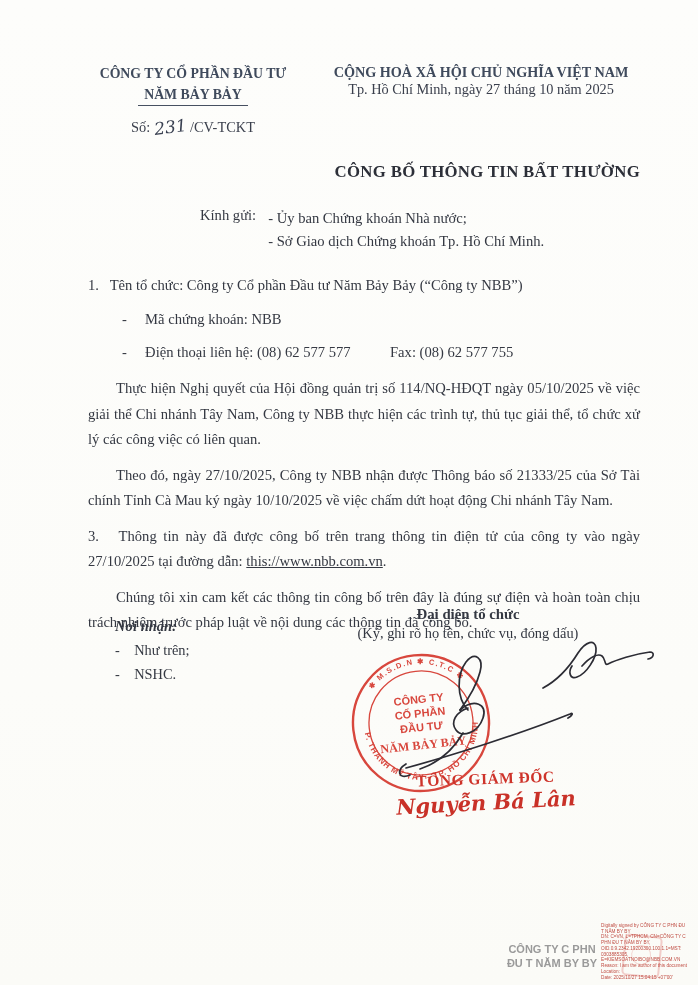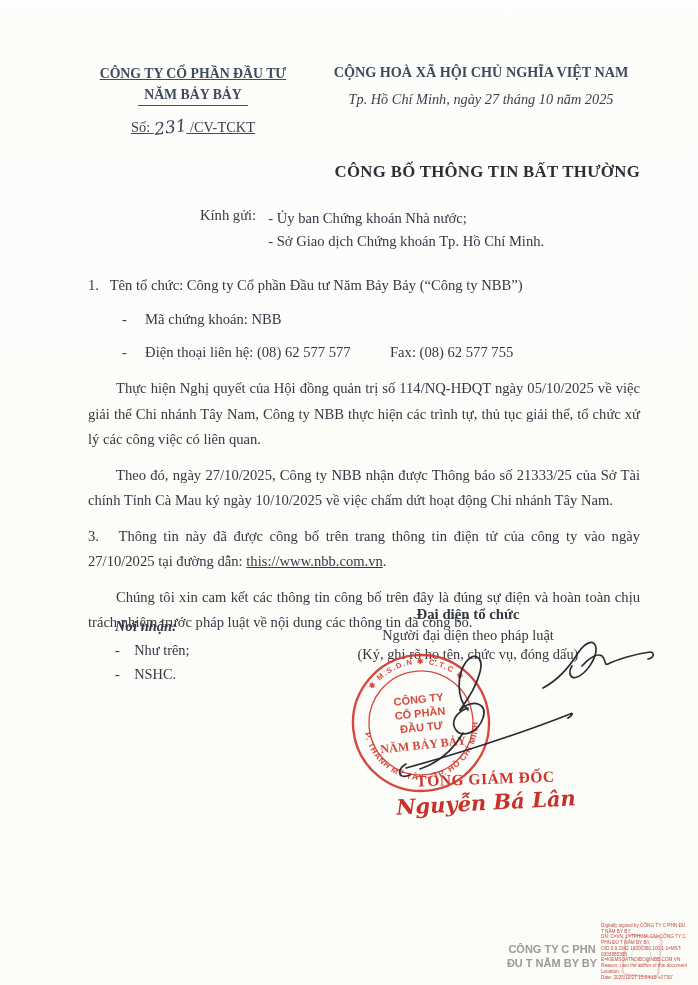--- a/index.html
+++ b/index.html
@@ -6,32 +6,32 @@
   .page {
     position:relative; width:698px; height:985px; margin:0 auto;
     background:linear-gradient(180deg,#fdfdfb 0%, #fcfcf9 70%, #fbfbf7 100%);
     font-family:"Liberation Serif","DejaVu Serif",serif;
     color:#343842; overflow:hidden;
   }
   .doc { padding:64px 58px 0 88px; }
 
   
   .hdr { display:flex; align-items:flex-start; }
-  .hdr-left { width:230px; margin-left:-10px; text-align:center; color:#3f4a5c;text-decoration:underline; }
+  .hdr-left { width:230px; margin-left:-10px; text-align:center; color:#3f4a5c; }
   .h-company1 { font-weight:bold; font-size:13.8px; line-height:1.5; }
   .h-company2 { font-weight:bold; font-size:13.8px; display:inline-block;
                 border-bottom:1.4px solid #475061; padding:0 6px 2px 6px; }
   .h-docno { margin-top:10px; font-size:14.4px; color:#3a3f4c; }
   .hand { display:inline-block; font-style:italic; font-size:17px;
           transform:rotate(-7deg) translateY(1px); font-family:"DejaVu Serif",serif; color:#3a4152; }
   .hdr-right { flex:1; padding-left:14px; text-align:center; color:#3f4a5c; }
   .h-nat1 { font-weight:bold; font-size:14.2px; }
   .h-nat2 { font-weight:bold; font-size:14.6px; display:inline-block; margin-top:3px;
             border-bottom:1.4px solid #475061; padding:0 4px 2px 4px; }
-  .h-date { margin-top:10px; font-style:italic; font-size:14.3px; color:#3a3f4c; }
+  .h-date { font-size:14.3px; color:#3a3f4c; }
 
   .title { margin-top:26px; text-align:right; font-weight:bold; font-size:16.8px;
            letter-spacing:.3px; color:#2c2f38; }
 
   .recipients { display:flex; gap:12px; margin:25px 0 0 112px; font-size:14.6px; }
   .recip-label { white-space:nowrap; }
   .recip-lines div { line-height:1.6; }
 
   .body-text { margin-top:20px; font-size:14.6px; }
   .item    { white-space:pre-wrap; line-height:1.75; margin-top:10px; }
@@ -117,21 +117,20 @@
       <div class="para">Theo đó, ngày 27/10/2025, Công ty NBB nhận được Thông báo số 21333/25 của Sở Tài chính Tỉnh Cà Mau ký ngày 10/10/2025 về việc chấm dứt hoạt động Chi nhánh Tây Nam.</div>
       <div class="item justify"><span>3.   Thông tin này đã được công bố trên trang thông tin điện tử của công ty vào ngày 27/10/2025 tại đường dẫn: </span><span class="link">this://www.nbb.com.vn</span><span>.</span></div>
       <div class="para">Chúng tôi xin cam kết các thông tin công bố trên đây là đúng sự điện và hoàn toàn chịu trách nhiệm trước pháp luật về nội dung các thông tin đã công bố.</div>
     </div>
   </div>
 
   <div class="sig-area">
 
     <div class="rep-block">
       <div class="rep-title">Đại diện tổ chức</div>
-      <div class="rep-sub">Người đại diện theo pháp luật</div>
       <div class="rep-note">(Ký, ghi rõ họ tên, chức vụ, đóng dấu)</div>
     </div>
 
     <div class="noi-nhan">
       <div class="nn-label">Nơi nhận:</div>
       <div class="nn-item">-    Như trên;</div>
       <div class="nn-item">-    NSHC.</div>
     </div>
 
     <div class="stamp-wrap">

